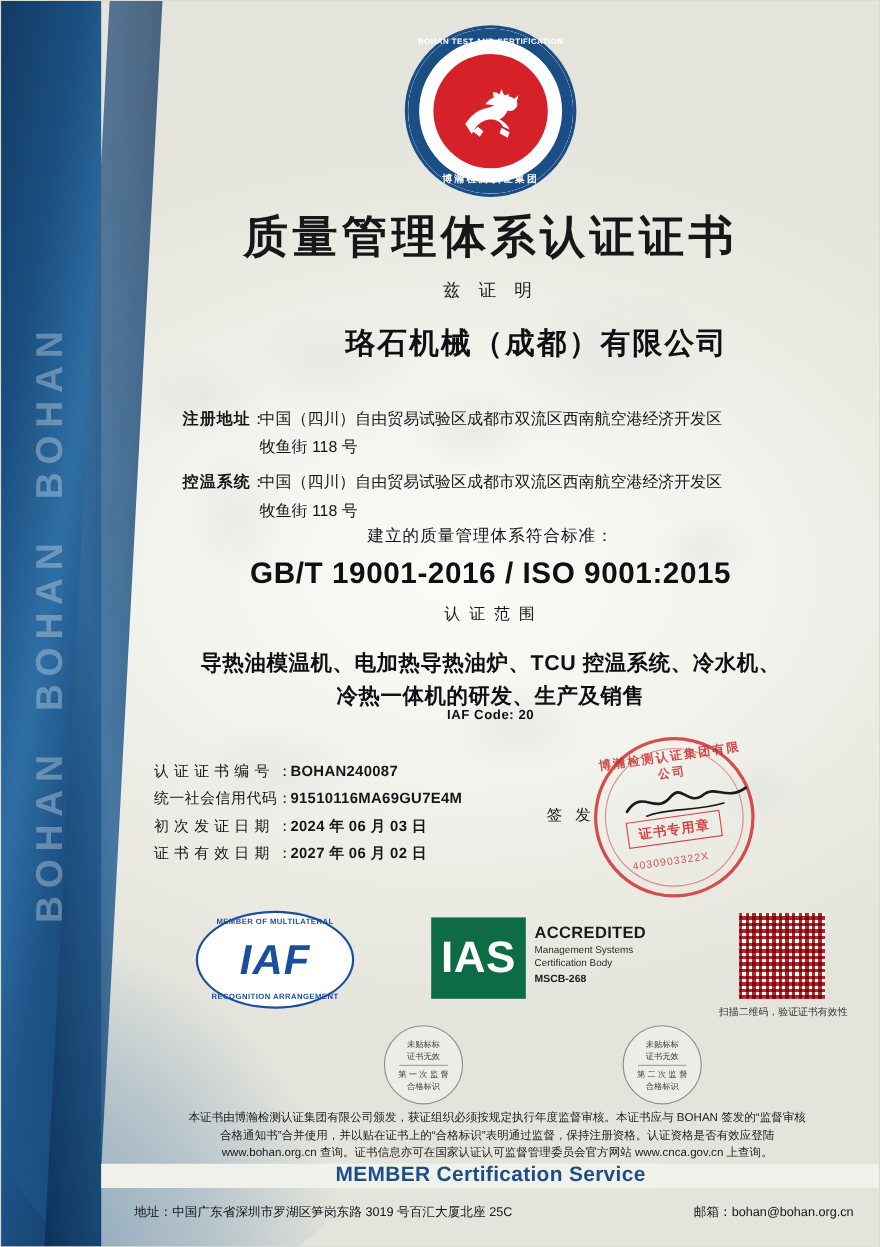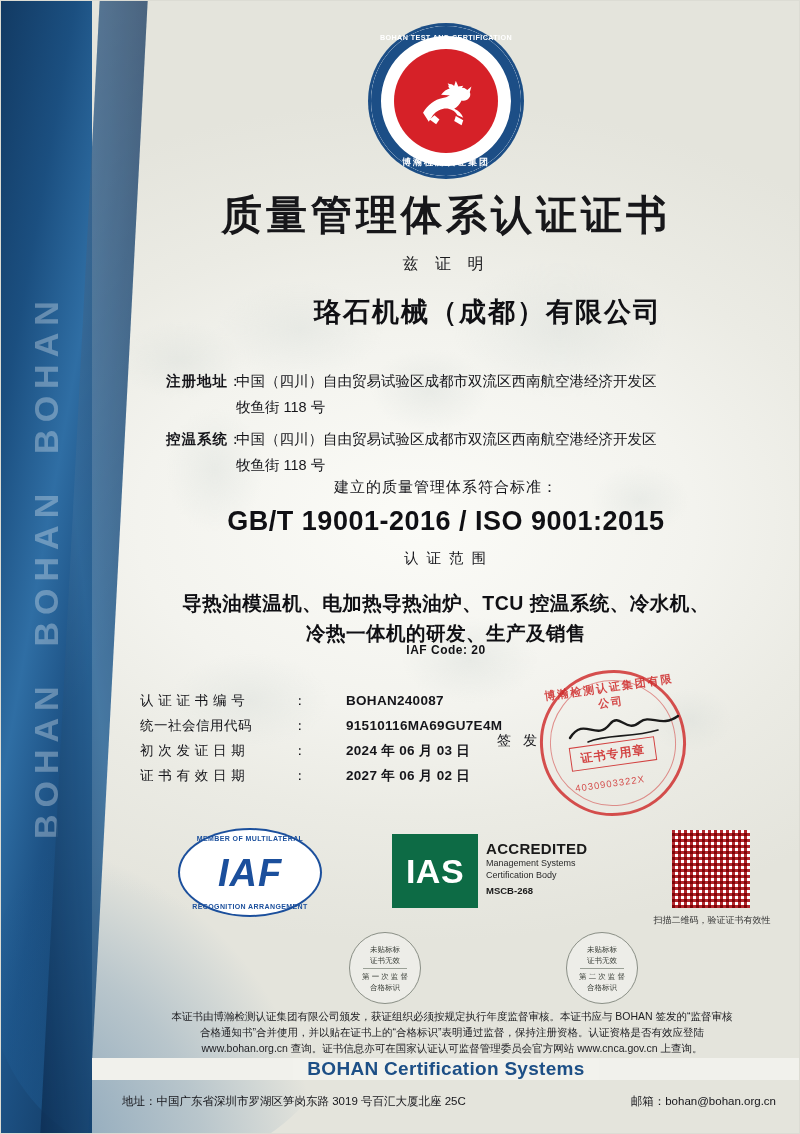--- a/index.html
+++ b/index.html
@@ -141,21 +141,21 @@
   .iaf-code{
     position:absolute;left:0;top:643px;width:708px;text-align:center;
     font-size:12px;font-weight:700;color:#101014;letter-spacing:.5px;
   }
 
   
   .details{
     position:absolute;left:48px;top:688px;width:420px;
     font-size:13.5px;color:#15151a;line-height:25px;
   }
-  .det-row{display:flex;align-items:baseline;gap:41px;}
+  .det-row{display:flex;align-items:baseline;}
   .det-label{width:112px;flex:0 0 112px;letter-spacing:.5px;}
   .det-colon{width:12px;flex:0 0 12px;}
   .det-val{font-weight:700;letter-spacing:.3px;}
 
   .sign-label{
     position:absolute;left:405px;top:732px;
     font-size:14px;color:#15151a;letter-spacing:4px;
   }
 
   
@@ -200,21 +200,21 @@
     display:flex;align-items:center;justify-content:center;flex-direction:column;
     color:#1b4f9c;
   }
   .iaf-mark .big{font-size:38px;font-weight:700;letter-spacing:1px;line-height:34px;font-style:italic;}
   .iaf-top{position:absolute;top:5px;left:0;width:140px;text-align:center;font-size:7px;font-weight:700;letter-spacing:.4px;}
   .iaf-bot{position:absolute;bottom:5px;left:0;width:140px;text-align:center;font-size:7px;font-weight:700;letter-spacing:.4px;}
   .ias-mark{position:absolute;left:300px;top:4px;width:210px;height:74px;display:flex;}
   .ias-green{
     width:86px;height:74px;background:#0d6b45;color:#fff;
     display:flex;align-items:center;justify-content:center;
-    font-size:34px;font-weight:700;letter-spacing:.5px;
+    font-size:40px;font-weight:700;letter-spacing:.5px;
   }
   .ias-txt{padding-left:8px;padding-top:6px;color:#1a1a1a;}
   .ias-acc{font-size:15px;font-weight:700;letter-spacing:.3px;}
   .ias-l{font-size:9px;line-height:12px;color:#2a2a2a;}
   .ias-code{font-size:9.5px;font-weight:700;margin-top:4px;}
   .qr{
     position:absolute;left:580px;top:0;width:78px;height:78px;
     background:
       repeating-linear-gradient(90deg,#b3262c 0 3px,#fff 3px 6px),
       repeating-linear-gradient(0deg,#b3262c 0 3px,#fff 3px 6px);
@@ -402,20 +402,20 @@
     </div>
 
     <div class="note">
       <div>本证书由博瀚检测认证集团有限公司颁发，获证组织必须按规定执行年度监督审核。本证书应与 BOHAN 签发的“监督审核</div>
       <div>合格通知书”合并使用，并以贴在证书上的“合格标识”表明通过监督，保持注册资格。认证资格是否有效应登陆</div>
       <div>www.bohan.org.cn 查询。证书信息亦可在国家认证认可监督管理委员会官方网站 www.cnca.gov.cn 上查询。</div>
     </div>
 
     <div class="foot-rule"></div>
     <div class="foot-brand">
-      <span>BOHAN Certification Systems</span>
+      <span>MEMBER Certification Service</span>
     </div>
     <div class="foot-addr">地址：中国广东省深圳市罗湖区笋岗东路 3019 号百汇大厦北座 25C</div>
     <div class="foot-mail">邮箱：bohan@bohan.org.cn</div>
   </div>
 
   <div class="outer-edge"></div>
 </div>
 
 </body></html>

